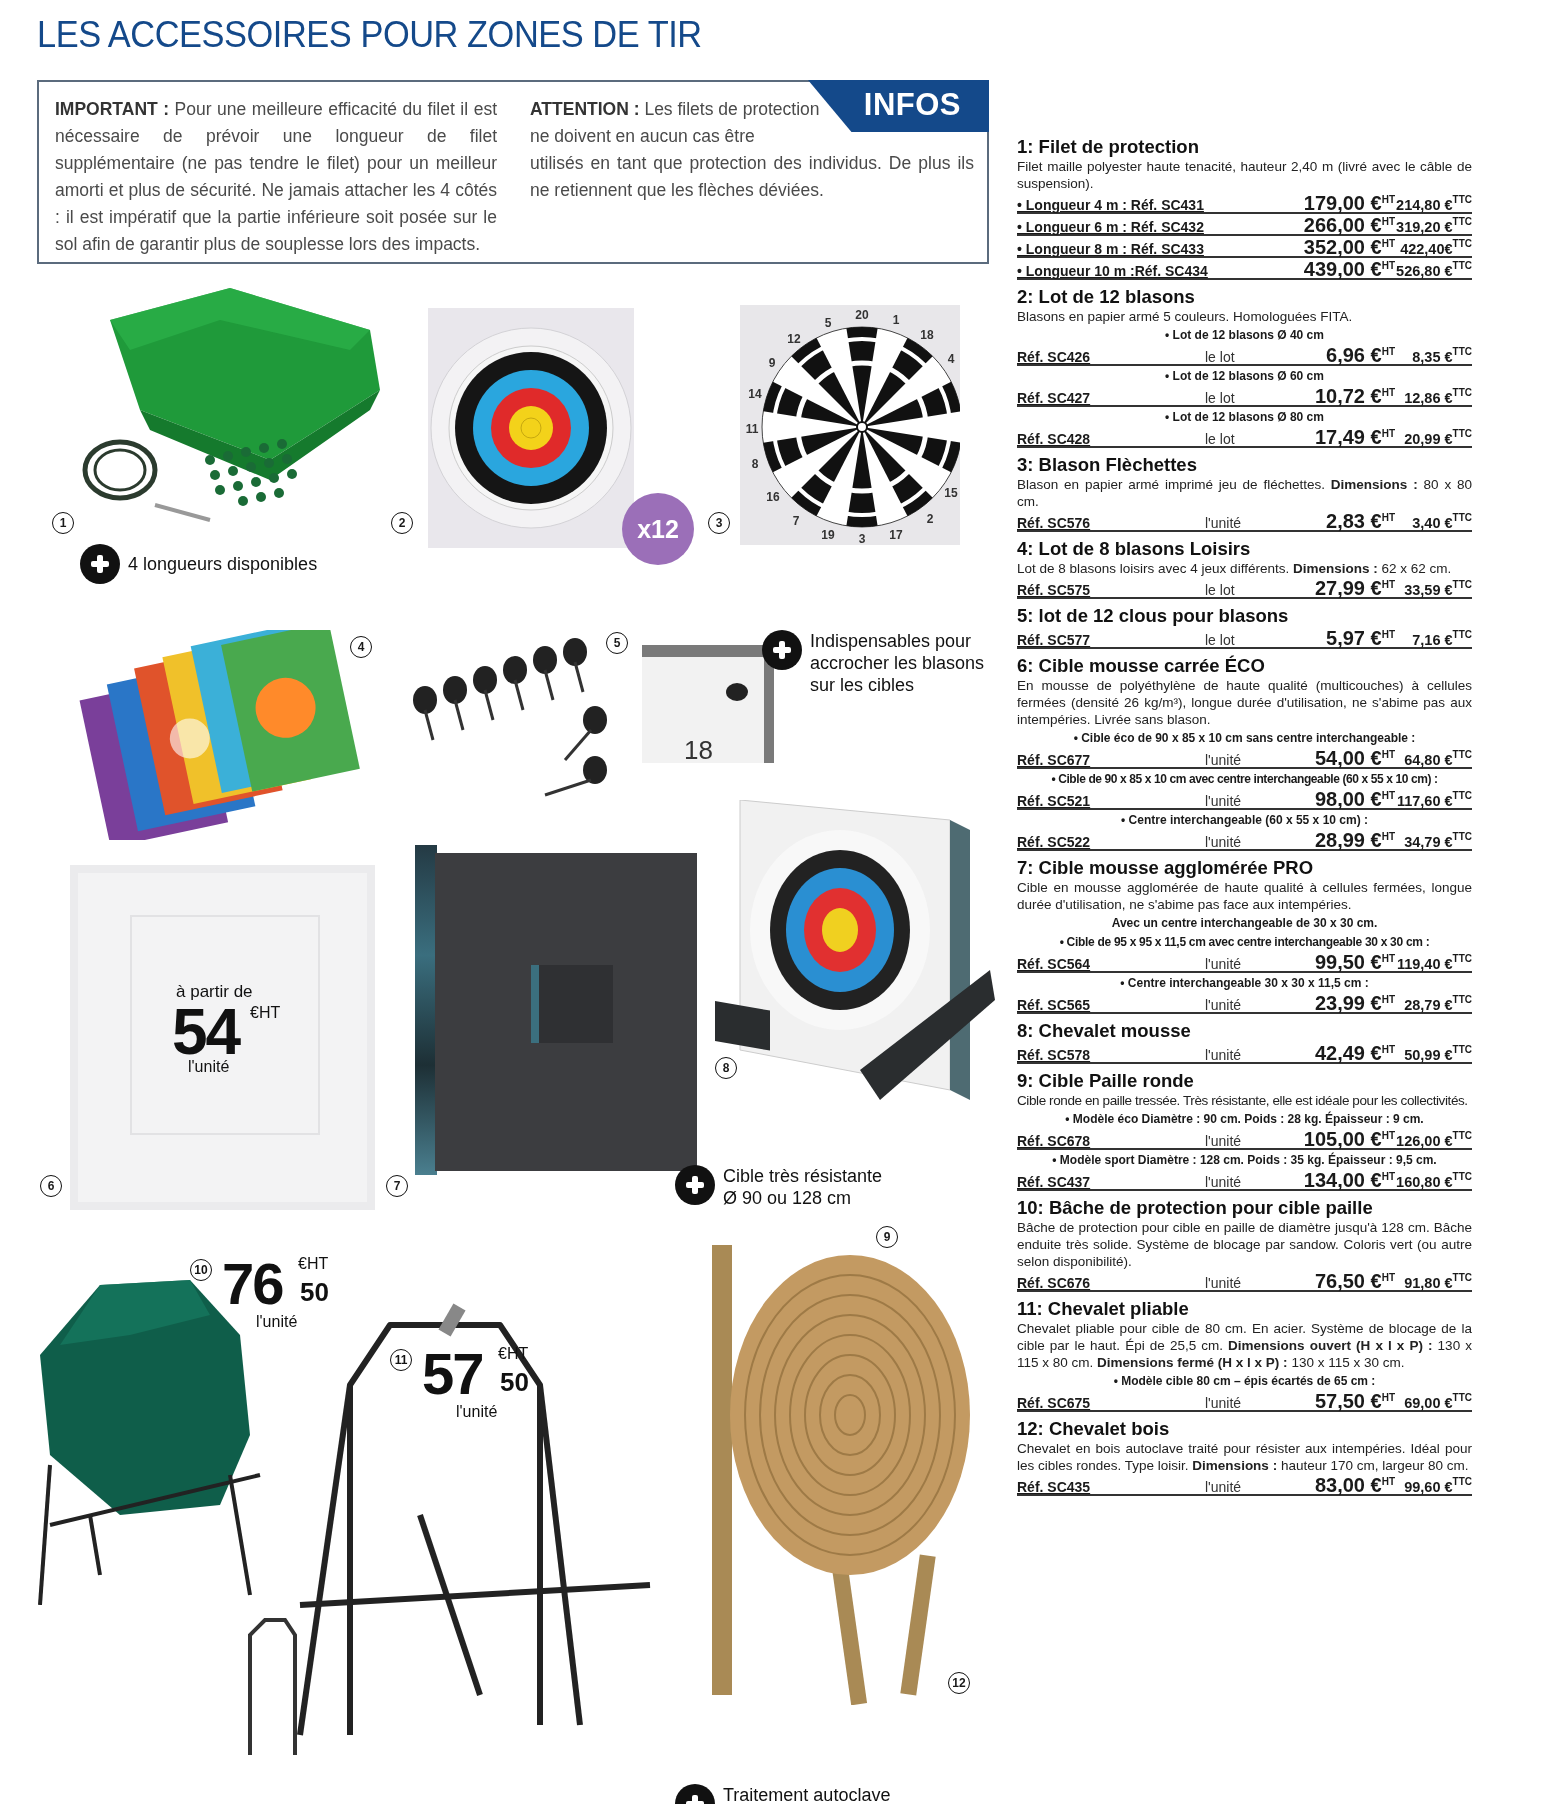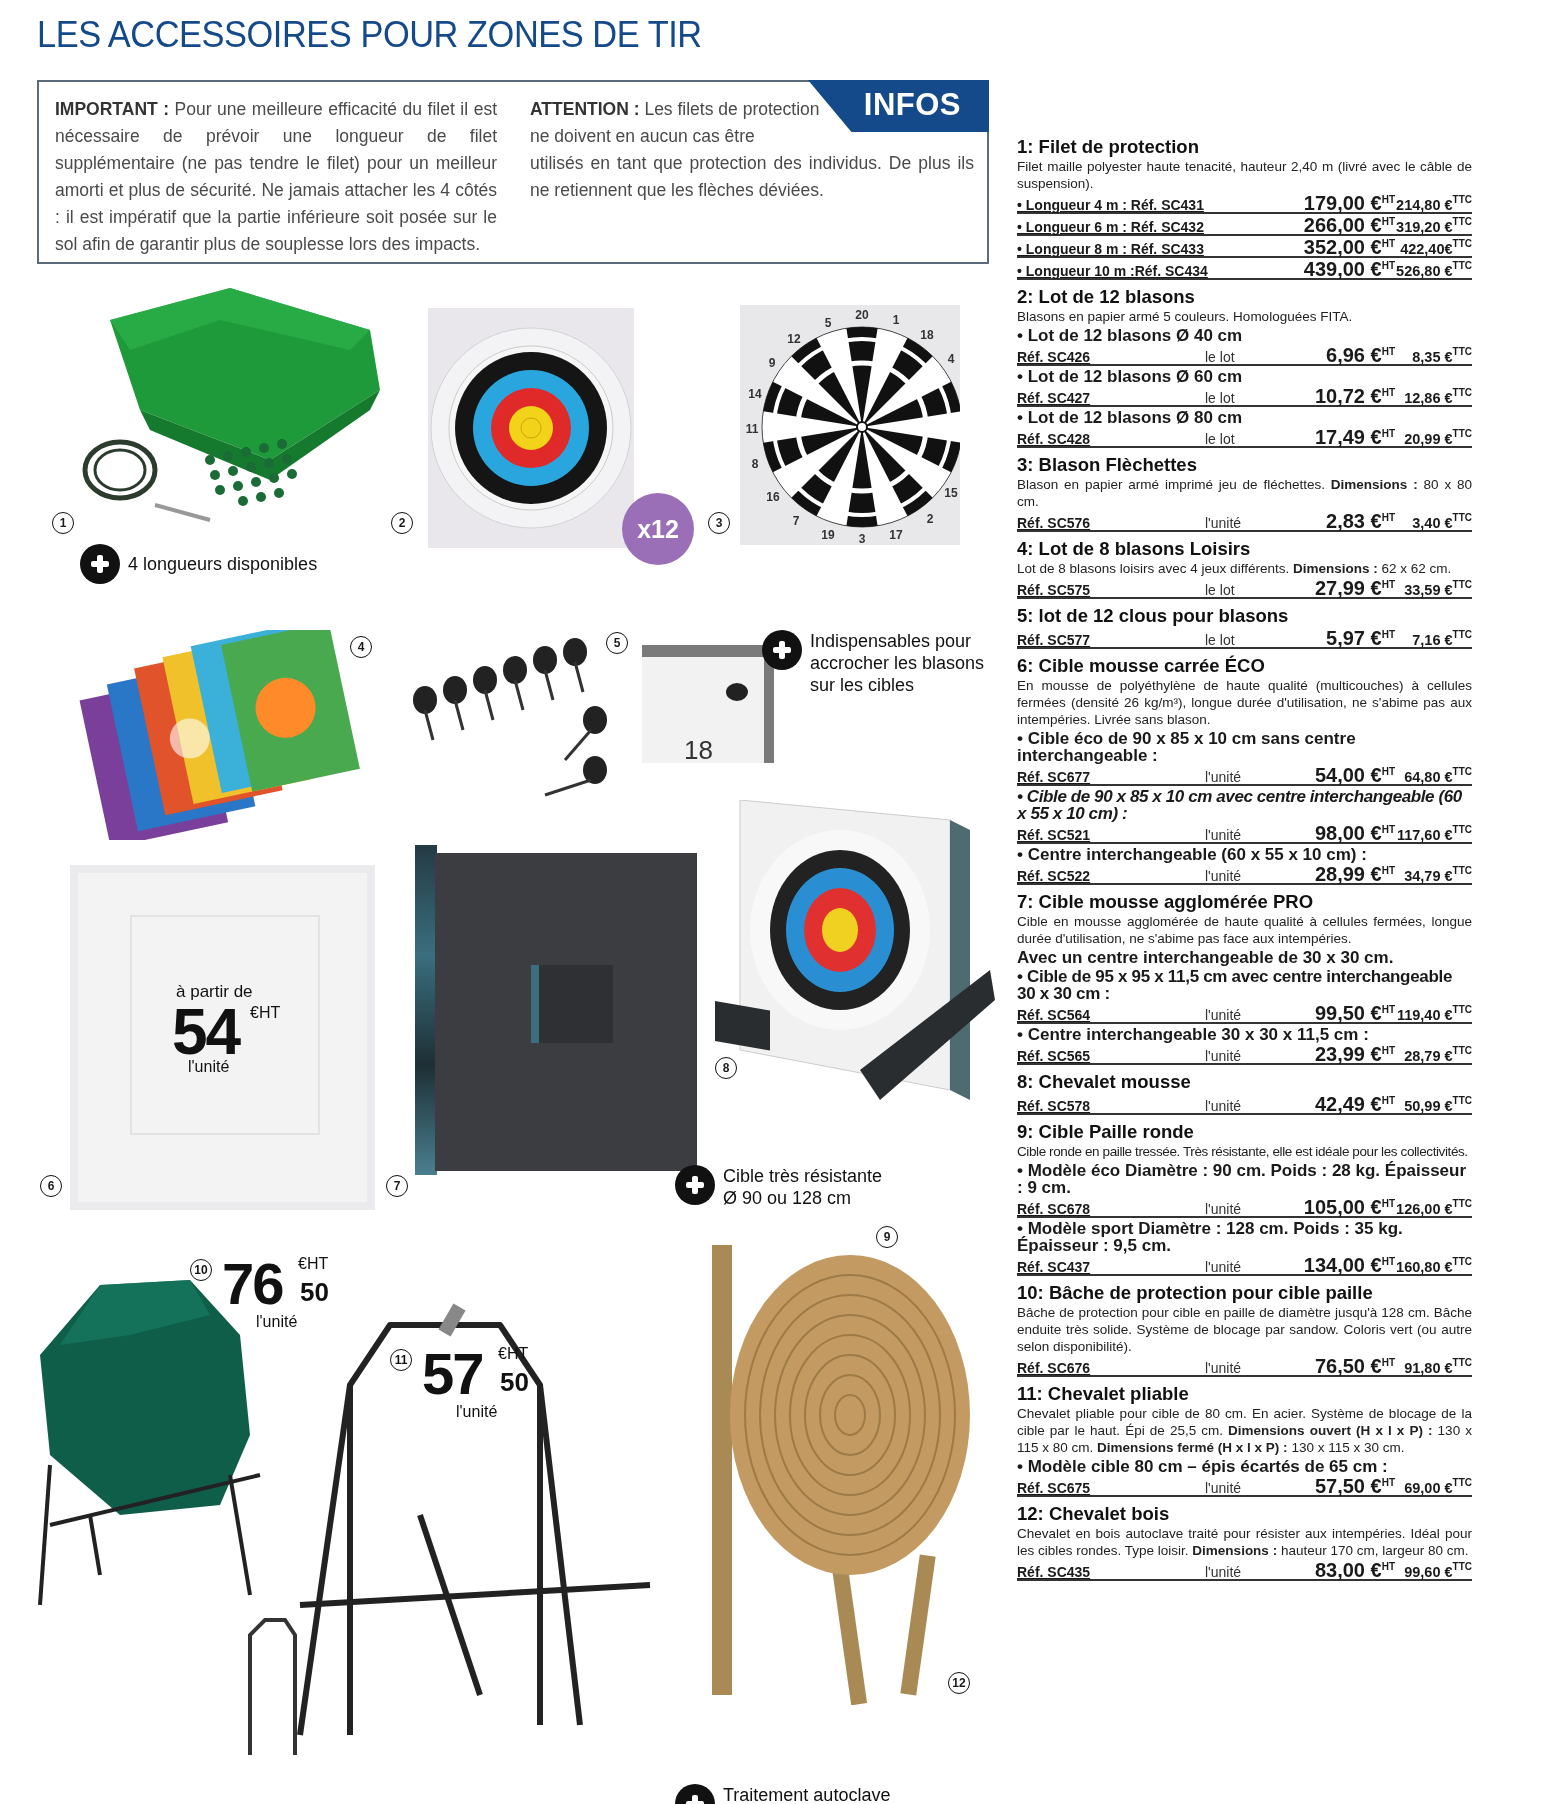--- a/index.html
+++ b/index.html
@@ -29,21 +29,21 @@
   .price-tag .intpart { font-size: 64px; font-weight: 900; font-family: "Liberation Sans", sans-serif; letter-spacing: -2px; line-height: 1; }
   .price-tag .cur { position: absolute; font-size: 16px; font-weight: normal; }
   .price-tag .cents { position: absolute; font-size: 26px; font-weight: bold; }
   .price-tag .unit { position: absolute; font-size: 16px; }
 
   .catalog { position: absolute; left: 1017px; top: 136px; width: 455px; }
   .prod { margin-bottom: 6px; }
   .prod-title { font-size: 18.5px; font-weight: bold; line-height: 22px; color: #111; }
   .prod-desc { font-size: 13.5px; line-height: 17px; color: #222; text-align: justify; }
   .prod-desc b { font-weight: bold; }
-  .variant { font-size: 17px; font-weight: bold; line-height: 17px; margin-top: 2px; }
+  .variant { font-size: 12px; font-weight: bold; line-height: 17px; margin-top: 2px; text-align: center; }
   .price-row { display: flex; align-items: baseline; border-bottom: 2.5px solid #333; height: 22px; font-size: 14px; }
   .price-row .ref { font-weight: bold; text-decoration: underline; width: 188px; white-space: nowrap; }
   .price-row .per { width: 70px; color: #333; }
   .price-row .ht { width: 120px; text-align: right; font-size: 20px; font-weight: bold; }
   .price-row .ht sup, .price-row .ttc sup { font-size: 10px; vertical-align: 7px; }
   .price-row .ttc { flex: 1; text-align: right; font-weight: bold; font-size: 14.5px; }
   .price-row.noper .ref { width: 258px; }
 </style>
 </head>
 <body>
@@ -408,21 +408,21 @@
   <div class="prod">
     <div class="prod-title">6: Cible mousse carrée ÉCO</div>
     <div class="prod-desc">En mousse de polyéthylène de haute qualité (multicouches) à cellules fermées (densité 26 kg/m³), longue durée d'utilisation, ne s'abime pas aux intempéries. Livrée sans blason.</div>
     <div class="variant">• Cible éco de 90 x 85 x 10 cm sans centre interchangeable :</div>
     <div class="price-row">
         <span class="ref">Réf. SC677</span>
         <span class="per">l'unité</span>
         <span class="ht"><span>54,00 €</span><sup>HT</sup></span>
         <span class="ttc"><span>64,80 €</span><sup>TTC</sup></span>
       </div>
-    <div class="variant" style="letter-spacing:-0.4px;font-style:italic;">• Cible de 90 x 85 x 10 cm avec centre interchangeable (60 x 55 x 10 cm) :</div>
+    <div class="variant" style="letter-spacing:-0.4px;">• Cible de 90 x 85 x 10 cm avec centre interchangeable (60 x 55 x 10 cm) :</div>
     <div class="price-row">
         <span class="ref">Réf. SC521</span>
         <span class="per">l'unité</span>
         <span class="ht"><span>98,00 €</span><sup>HT</sup></span>
         <span class="ttc"><span>117,60 €</span><sup>TTC</sup></span>
       </div>
     <div class="variant">• Centre interchangeable (60 x 55 x 10 cm) :</div>
     <div class="price-row">
         <span class="ref">Réf. SC522</span>
         <span class="per">l'unité</span>

